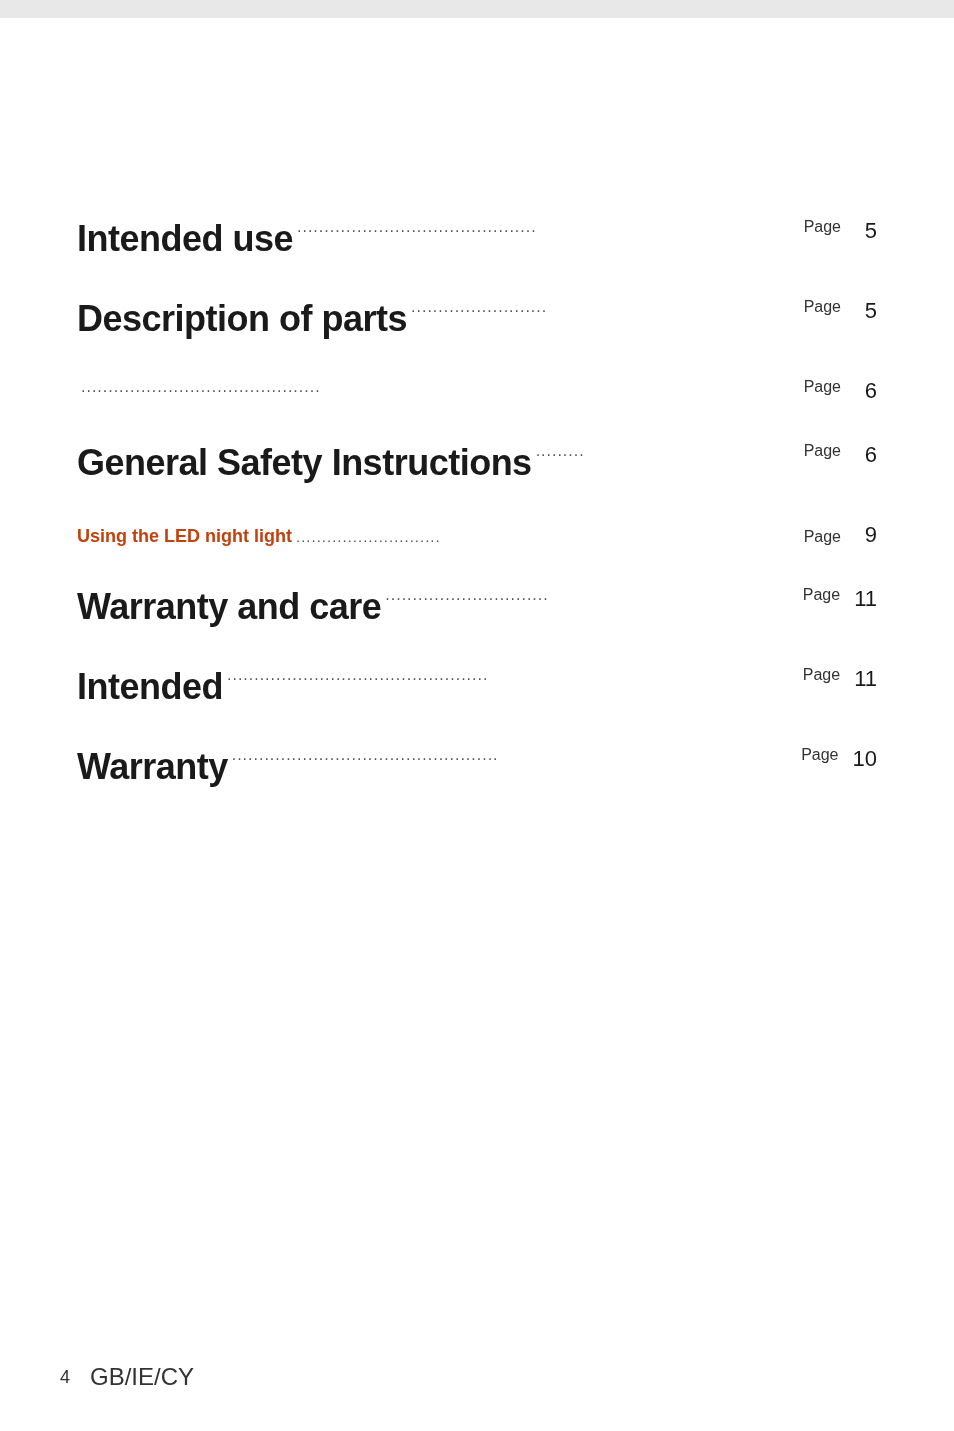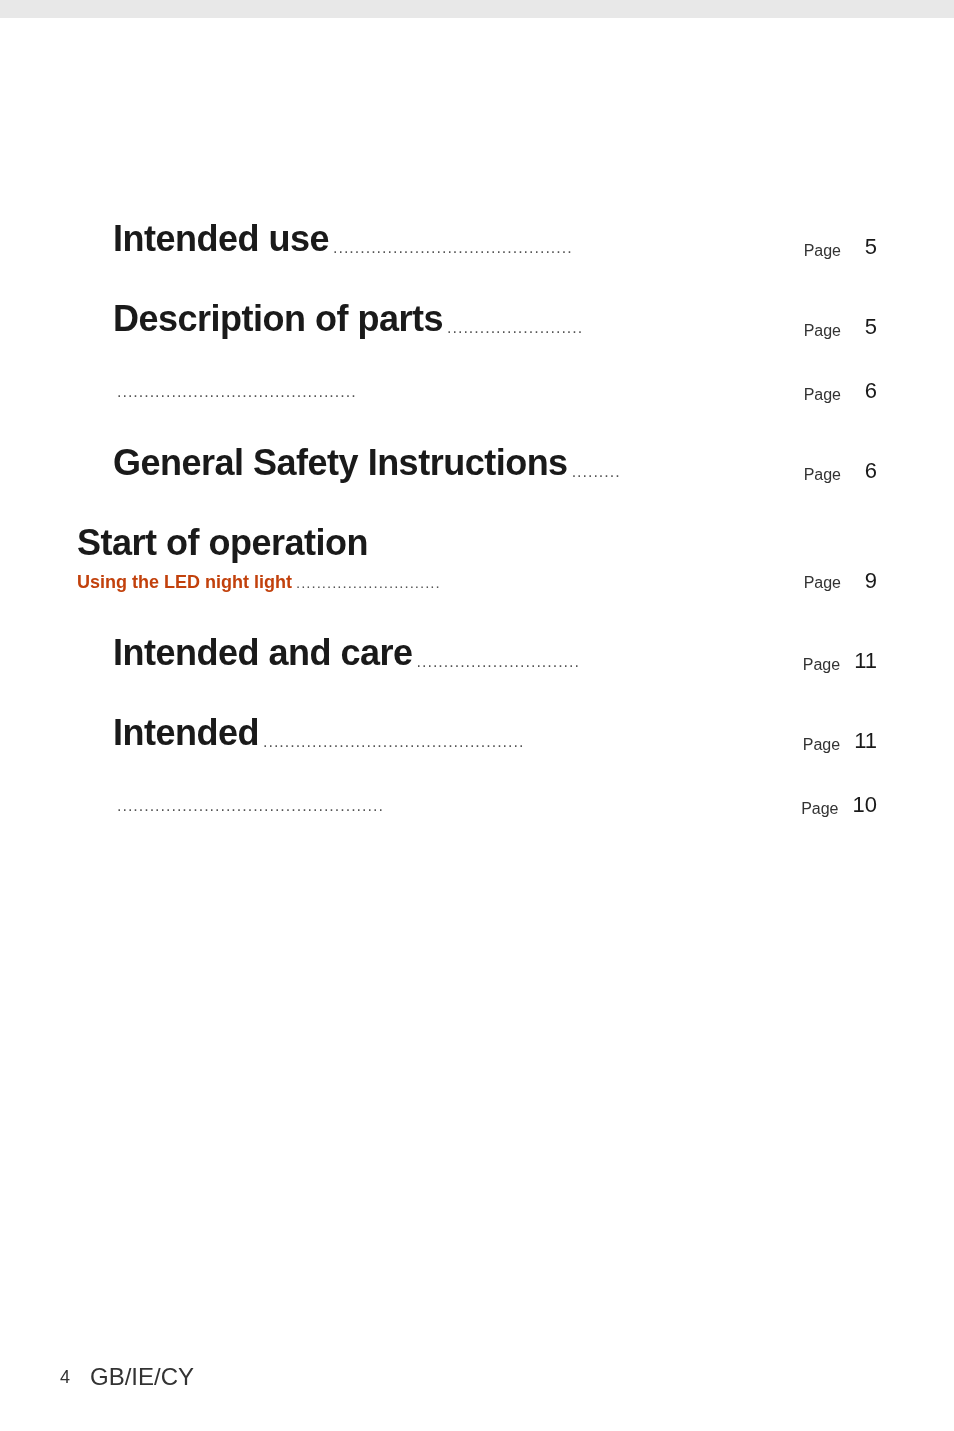--- a/index.html
+++ b/index.html
@@ -30,23 +30,22 @@
       height: 18px;
       background-color: #e8e8e8;
     }
 
     .content-area {
       padding: 200px 77px 60px 77px;
     }
 
     .toc-row {
       display: flex;
-      align-items: flex-end;
+      align-items: flex-start;
       margin-bottom: 38px;
-      margin-left: 36px;
     }
 
     .toc-row-multiline {
       display: flex;
       flex-direction: column;
       margin-bottom: 38px;
     }
 
     .toc-row-multiline .toc-title-only {
       font-size: 36px;
@@ -186,44 +185,44 @@
     </div>
 
     <div class="toc-row">
       <span class="toc-title">General Safety Instructions</span>
       <span class="toc-dots">.........</span>
       <span class="toc-page-label">Page</span>
       <span class="toc-page-num">6</span>
     </div>
 
     <div class="toc-row-multiline">
-      <span class="toc-title-only">Start of operation</span>
       <div class="toc-sub-line">
         <span class="sub-title">Using the LED night light</span>
         <span class="sub-dots">............................</span>
         <span class="sub-page-label">Page</span>
         <span class="sub-page-num">9</span>
       </div>
     </div>
 
     <div class="toc-row">
-      <span class="toc-title">Intended and care</span>
+      <span class="toc-title">Warranty and care</span>
       <span class="toc-dots">..............................</span>
       <span class="toc-page-label">Page</span>
       <span class="toc-page-num">11</span>
     </div>
 
     <div class="toc-row">
       <span class="toc-title">Intended</span>
       <span class="toc-dots">................................................</span>
       <span class="toc-page-label">Page</span>
       <span class="toc-page-num">11</span>
     </div>
 
     <div class="toc-row">
+      <span class="toc-title">Warranty</span>
       <span class="toc-dots">.................................................</span>
       <span class="toc-page-label">Page</span>
       <span class="toc-page-num">10</span>
     </div>
 
   </div>
 
   <div class="page-footer">
     <span class="footer-page-num">4</span>
     <span class="footer-locale">GB/IE/CY</span>

